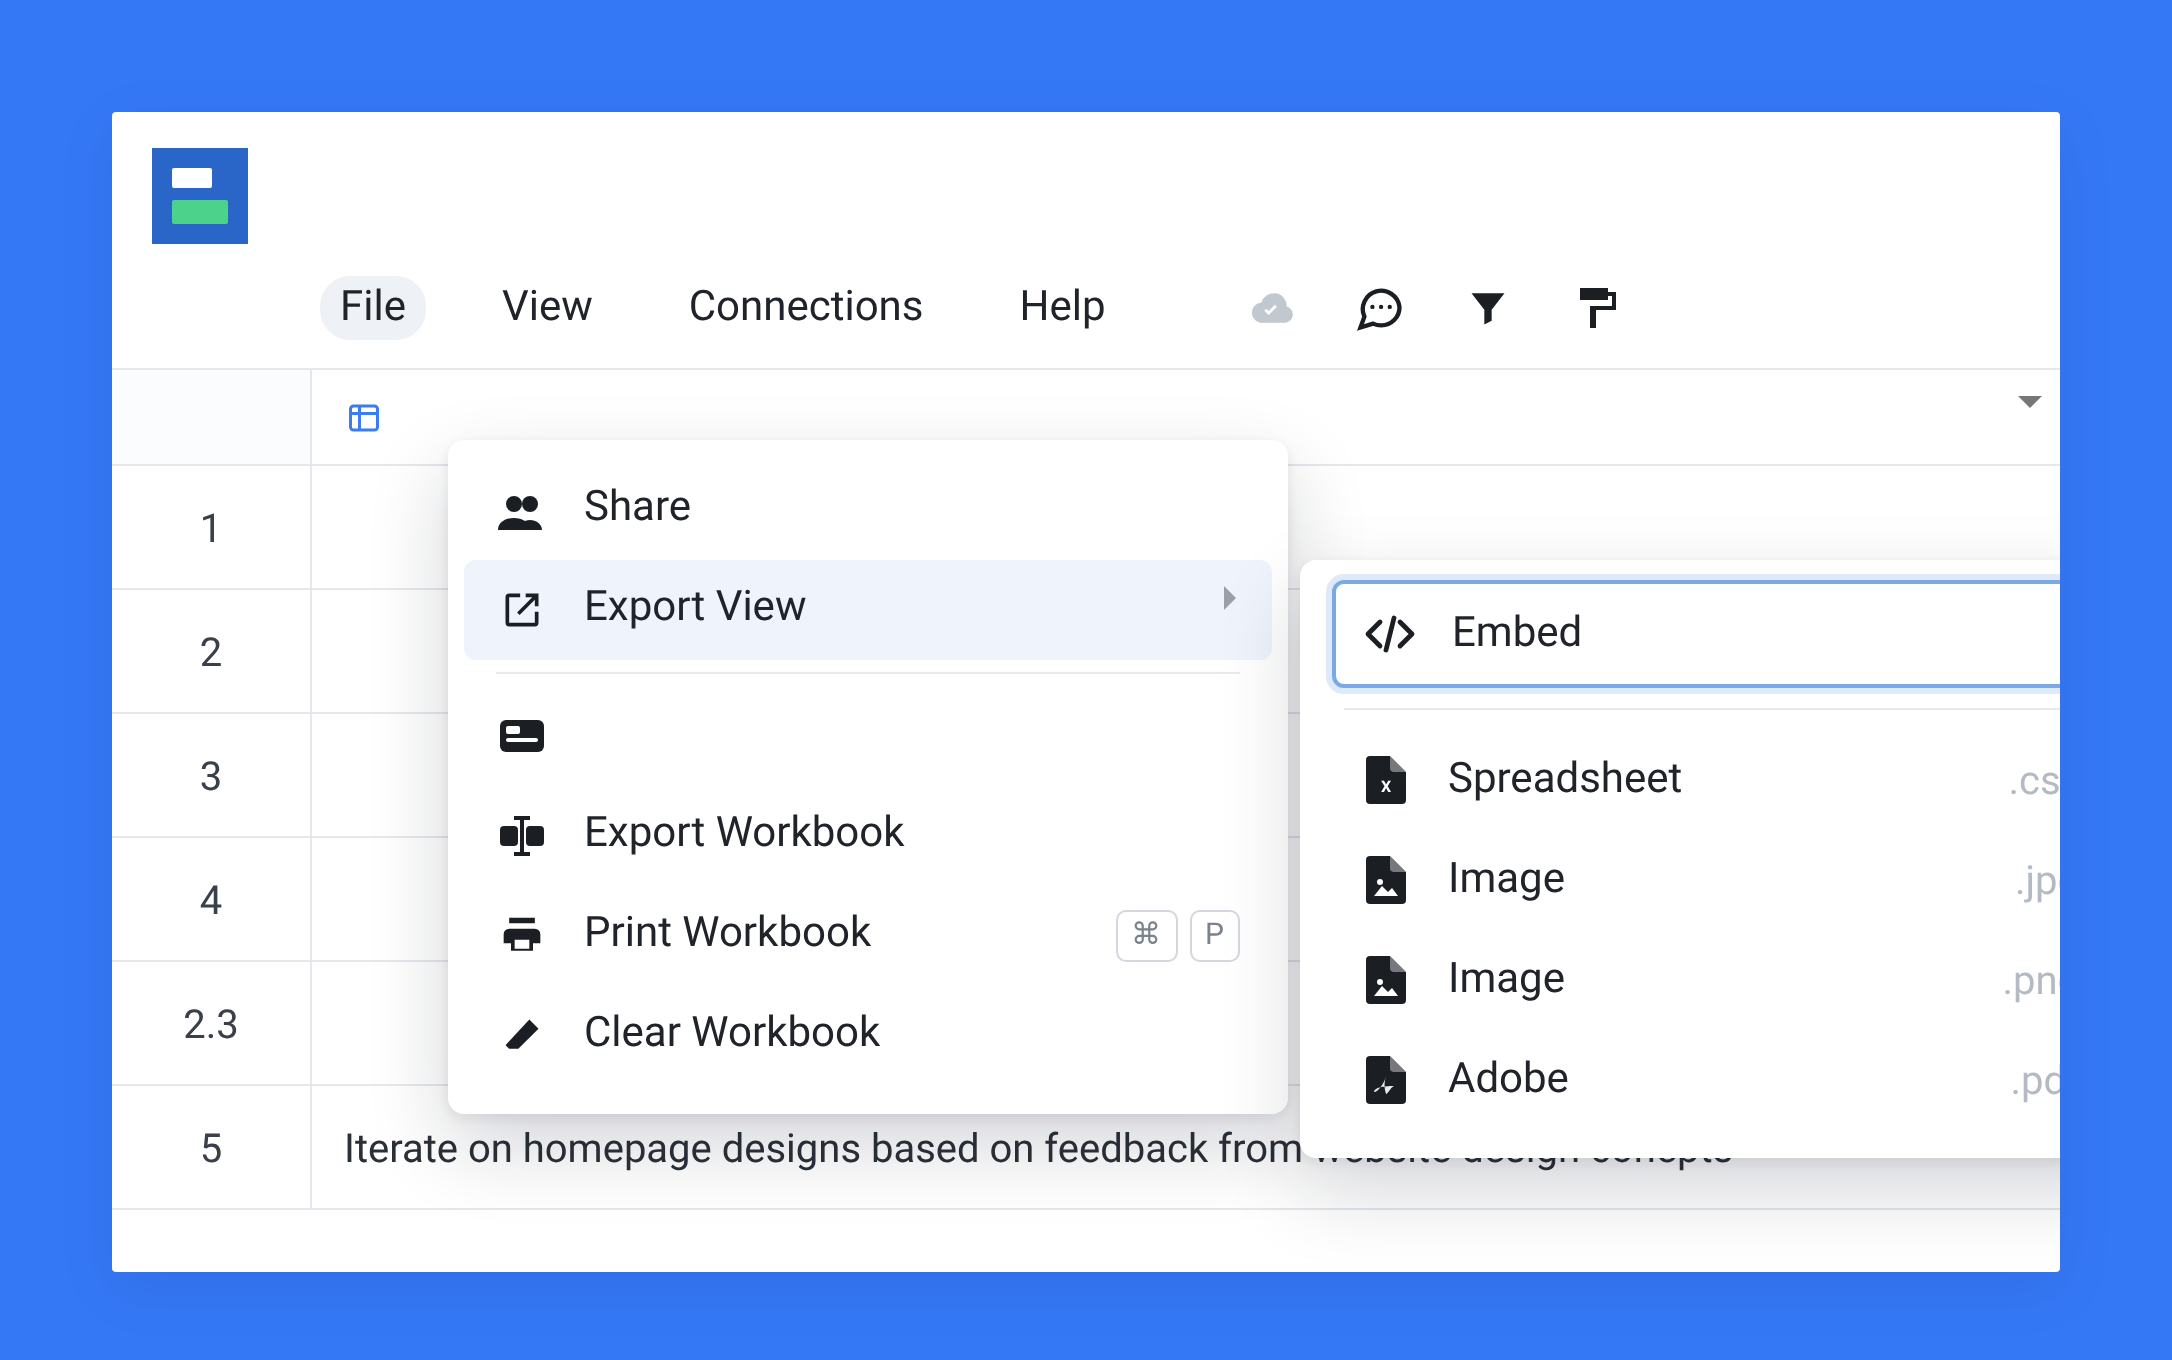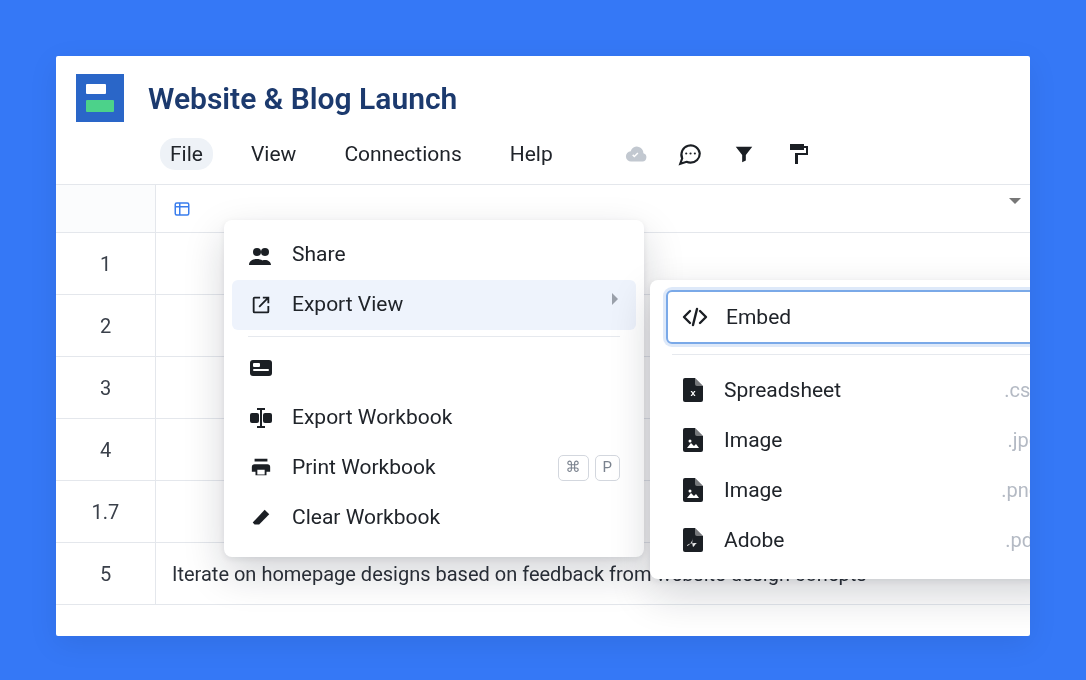--- a/index.html
+++ b/index.html
@@ -253,21 +253,20 @@
 </head>
 <body>
 
 <div class="app-window">
 
   <div class="header">
     <div class="logo">
       <div class="stripe-top"></div>
       <div class="stripe-bottom"></div>
     </div>
-    <div class="title">Website &amp; Blog Launch</div>
   </div>
 
   <div class="menubar">
     <div class="menu-item active">File</div>
     <div class="menu-item">View</div>
     <div class="menu-item">Connections</div>
     <div class="menu-item">Help</div>
     <span class="spacer-sm"></span>
     <span class="icon-btn muted">
       <svg width="28" height="20" viewBox="0 0 28 20">
@@ -295,21 +294,21 @@
     </span>
   </div>
 
   <div class="sheet">
     <div class="rowlabels">
       <div class="rowlabel header-row"></div>
       <div class="rowlabel">1</div>
       <div class="rowlabel">2</div>
       <div class="rowlabel">3</div>
       <div class="rowlabel">4</div>
-      <div class="rowlabel">1.7</div>
+      <div class="rowlabel">2.3</div>
       <div class="rowlabel">5</div>
     </div>
     <div class="content-area">
       <div class="col-header">
         <span class="colicon">
           <svg width="18" height="18" viewBox="0 0 24 24">
               <rect x="3" y="4" width="18" height="16" rx="2" fill="none" stroke="currentColor" stroke-width="2"></rect>
               <path d="M3 9h18M9 4v16" stroke="currentColor" stroke-width="2"></path>
             </svg>
         </span>

